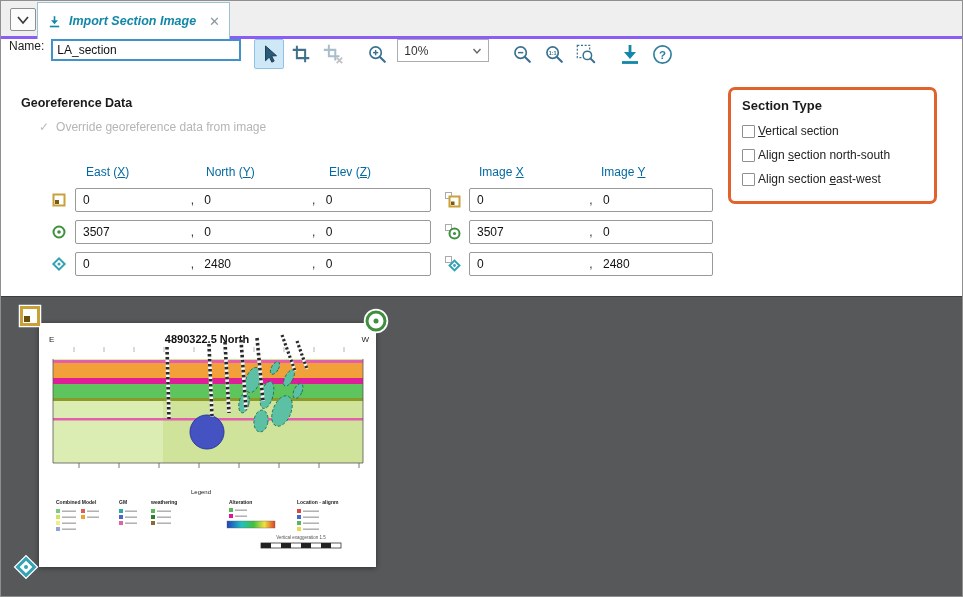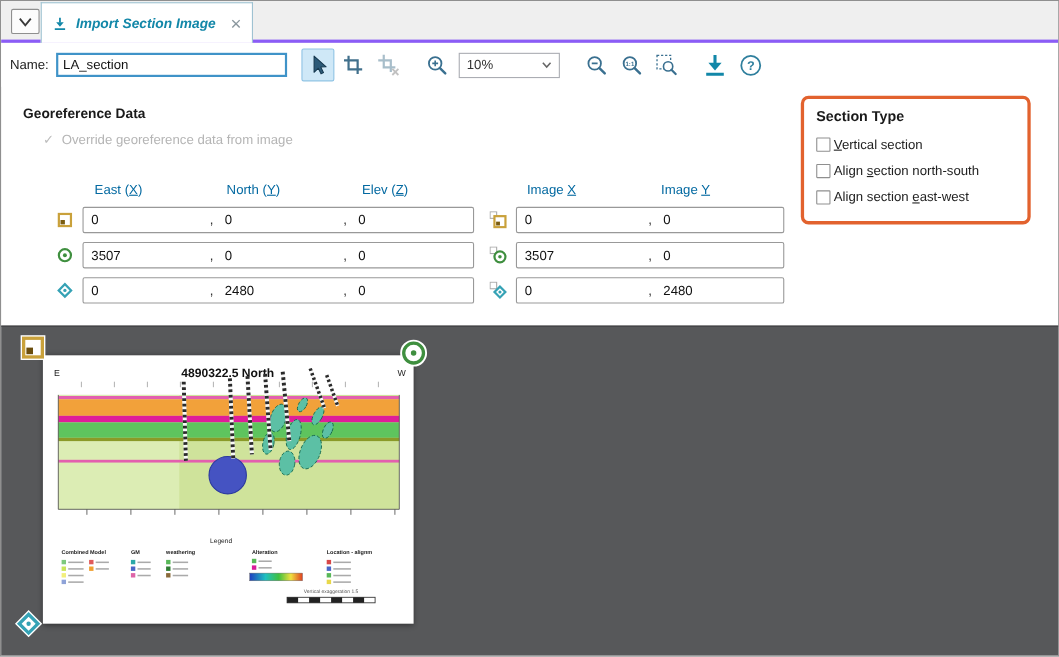--- a/index.html
+++ b/index.html
@@ -14,23 +14,23 @@
               background: #fcfcfc; border: 1px solid #8f8f8f; border-radius: 2px;
               display: flex; align-items: center; justify-content: center; cursor: pointer; }
   .tab { position: absolute; left: 36px; top: 1px; height: 37px; width: 193px;
          background: #ffffff; border: 1px solid #9fc2d2; border-bottom: none;
          display: flex; align-items: center; gap: 7px; padding: 0 9px; z-index: 3; }
   .tab-label { color: #1287a8; font-weight: bold; font-style: italic; font-size: 12.5px; white-space: nowrap; }
   .tab-close { margin-left: auto; color: #8a979e; font-size: 13px; line-height: 1; cursor: pointer; }
 
   
   .toolbar { position: absolute; top: 38px; left: 0; width: 100%; height: 40px;
-             background: #fff; display: flex; align-items: center; padding-left: 8px; z-index: 2; }
+             background: #fff; display: flex; padding-left: 8px; z-index: 2; }
   .tb-label { margin-right: 7px; }
-  .name-input { width: 210px; height: 22px; border: 2px solid #3f93c8; padding: 0 4px;
+  .name-input { width: 190px; height: 22px; border: 2px solid #3f93c8; padding: 0 4px;
                 font: 12px "Liberation Sans", sans-serif; outline: none; color: #111; }
   .tb-btn { width: 30px; height: 30px; display: flex; align-items: center; justify-content: center;
             border: 1px solid transparent; border-radius: 2px; margin: 0 1px; background: transparent; cursor: pointer; }
   .tb-btn.selected { background: #cfe8f7; border-color: #8fc3e4; }
   .tb-btn.disabled { opacity: .45; }
   .tb-gap { width: 12px; flex: none; } .tb-gap-l { width: 17px; flex: none; }
   .combo { width: 92px; height: 23px; border: 1px solid #abadb3; background: #fff;
            display: flex; align-items: center; padding: 0 6px; margin-left: 4px; cursor: pointer; }
   .combo .val { flex: 1; color: #333; }
 

